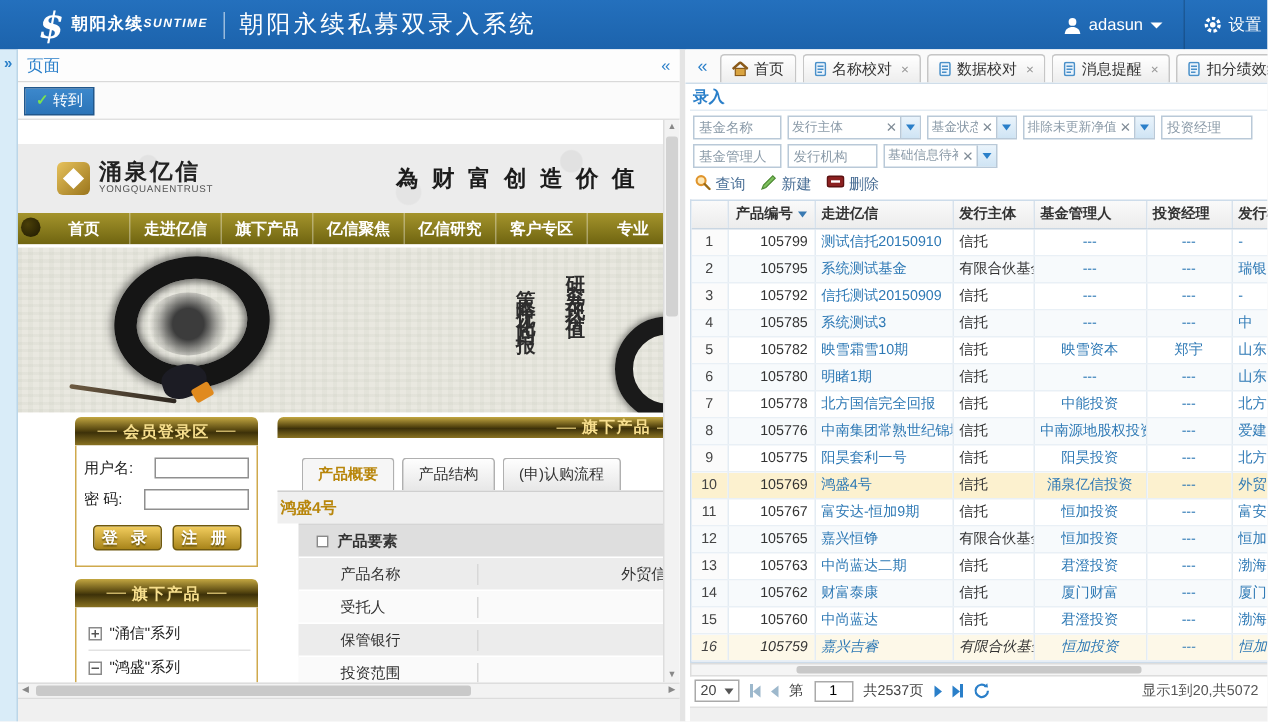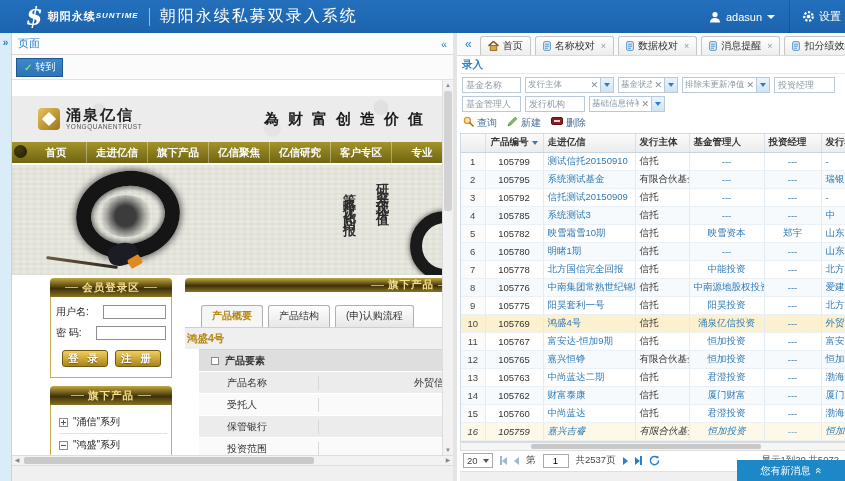--- a/index.html
+++ b/index.html
@@ -132,21 +132,21 @@
   table.gridtab { border-collapse:collapse; table-layout:fixed; width:420px; font-size:9.5px; }
   .gridtab col.c0{width:24px}.gridtab col.c1{width:58px}.gridtab col.c2{width:92px}.gridtab col.c3{width:54px}.gridtab col.c4{width:75px}.gridtab col.c5{width:57px}.gridtab col.c6{width:60px}
   .gridtab th { height:18px; background:linear-gradient(#fafafa,#ececec); border-right:1px solid #d8e2ec; border-bottom:1px solid #c9d6e2; font-weight:bold; color:#333; text-align:left; padding:0 4px; white-space:nowrap; overflow:hidden; }
   .gridtab th.center { text-align:center; }
   .sort-arrow { display:inline-block; width:0;height:0;border-left:3px solid transparent;border-right:3px solid transparent;border-top:4px solid #3a7ab2; margin-left:3px; vertical-align:middle; }
   .gridtab td { height:18px; border-right:1px solid #e4ecf3; border-bottom:1px solid #e9f0f6; padding:0 4px; color:#333; white-space:nowrap; overflow:hidden; }
   .gridtab tr.even td { background:#f7fafc; }
   .gridtab tr.sel td { background:#fcf1cf; }
   .gridtab tr.soft td { background:#fdf8e8;font-style:italic; }
   .gridtab td.num { text-align:center; color:#444; background:#fbfbfb; }
-  .gridtab td.code { text-align:center; }
+  .gridtab td.code { text-align:right; }
   .gridtab td.link { color:#2e79b5; cursor:pointer; }
   .gridtab td.ctr { text-align:center; }
 
   .ghscroll { height:9px; flex:none; background:#f5f5f5; border:1px solid #ddd; border-right:none; position:relative; }
   .gh-thumb { position:absolute; left:70px; top:1px; width:230px; height:5px; background:#c8c8c8; border-radius:2px; cursor:pointer; }
   .pager { height:21px; flex:none; display:flex; align-items:center; gap:7px; border-bottom:1px solid #e0e0e0; padding:0 6px 0 3px; font-size:9.5px; color:#444; }
   .psize { width:30px; height:15px; border:1px solid #aaa; display:flex; align-items:center; justify-content:space-between; padding:0 3px; cursor:pointer; background:#fff; }
   .psize i { width:0;height:0;border-left:3px solid transparent;border-right:3px solid transparent;border-top:4px solid #555; }
   .pgbtn { display:flex; align-items:center; cursor:pointer; }
   .tri-l { width:0;height:0;border-right:5px solid #2a7fc9;border-top:4px solid transparent;border-bottom:4px solid transparent; }
@@ -661,19 +661,15 @@
           <svg width="11" height="11" viewBox="0 0 12 12">
               <path d="M10.5 6a4.5 4.5 0 1 1-1.4-3.2" fill="none" stroke="#2a7fc9" stroke-width="1.6"></path>
               <path d="M10 0.6 L10.5 3.6 L7.4 3.2 Z" fill="#2a7fc9"></path>
             </svg>
           <span class="pager-summary">显示1到20,共5072</span>
         </div>
 
         <div class="rfooter"></div>
       </div>
 
-      <div class="notif">
-        <span>您有新消息</span>
-        <span class="rot90">«</span>
-      </div>
     </div>
   </div>
 </div>
 
 </body></html>

